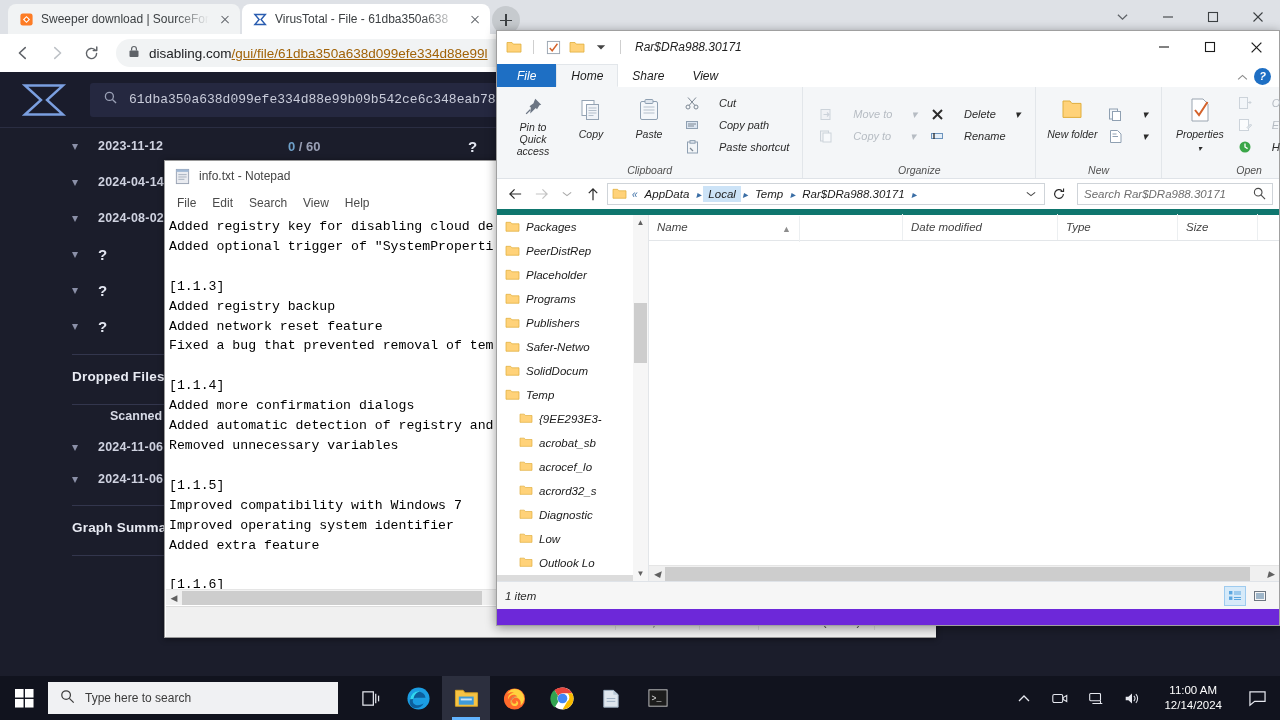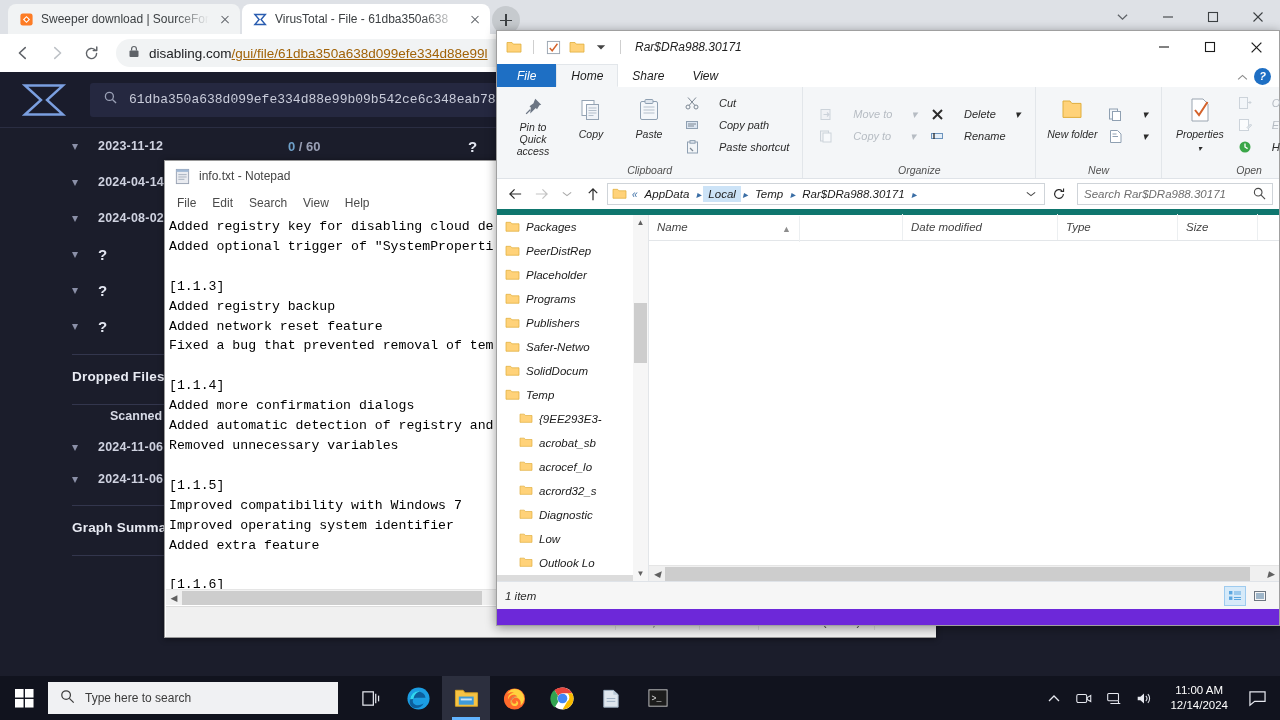--- a/index.html
+++ b/index.html
@@ -165,21 +165,21 @@
   .watermark { position: absolute; left: 1018px; top: 612px; width: 250px; height: 80px; pointer-events: none; opacity: .30; }
 
   
   .taskbar { position: absolute; left: 0; bottom: 0; width: 1280px; height: 44px; background: #11131e; display: flex; align-items: center; }
   .startbtn { width: 48px; height: 44px; display: flex; align-items: center; justify-content: center; }
   .tsearch { width: 290px; height: 32px; background: #f0f1f3; display: flex; align-items: center; gap: 10px; padding: 0 12px; font-size: 12px; color: #3b3b3b; }
   .tbicons { display: flex; align-items: center; gap: 0; margin-left: 8px; }
   .tbicon { width: 48px; height: 44px; display: flex; align-items: center; justify-content: center; position: relative; }
   .tbicon.active { background: #2c2f3e; }
   .tbicon.active::after { content: ""; position: absolute; left: 10px; bottom: 0; width: 28px; height: 3px; background: #62b4ff; }
-  .tray { margin-left: auto; display: flex; align-items: center; gap: 10px; padding-right: 10px; color: #e6e8ef; }
+  .tray { margin-left: auto; display: flex; align-items: center; gap: 16px; padding-right: 10px; color: #e6e8ef; }
   .trayico { width: 20px; height: 20px; display: flex; align-items: center; justify-content: center; }
   .clock { text-align: center; font-size: 11.5px; line-height: 15px; color: #fff; padding: 0 6px; }
   .actioncenter { width: 26px; height: 22px; display: flex; align-items: center; justify-content: center; }
 </style>
 </head>
 <body>
 
 <div id="screen">
 
   <div class="browser">

